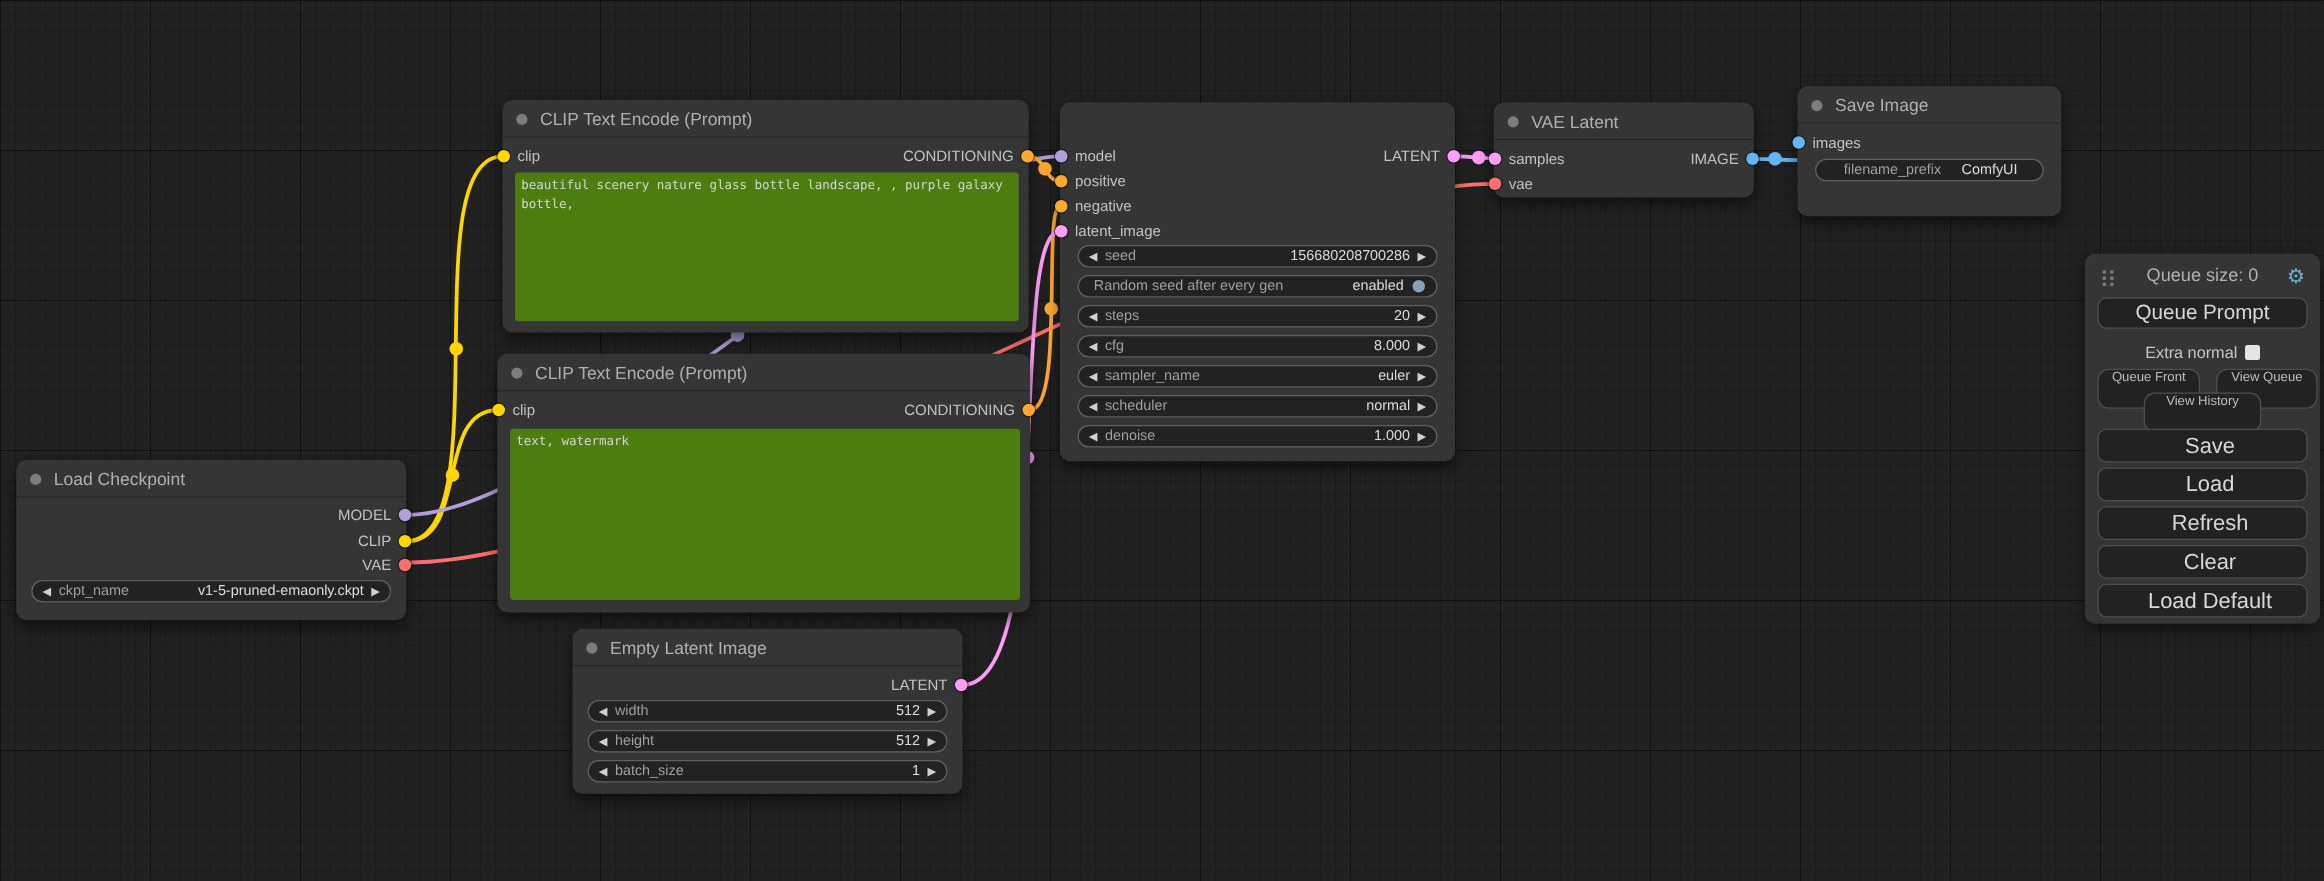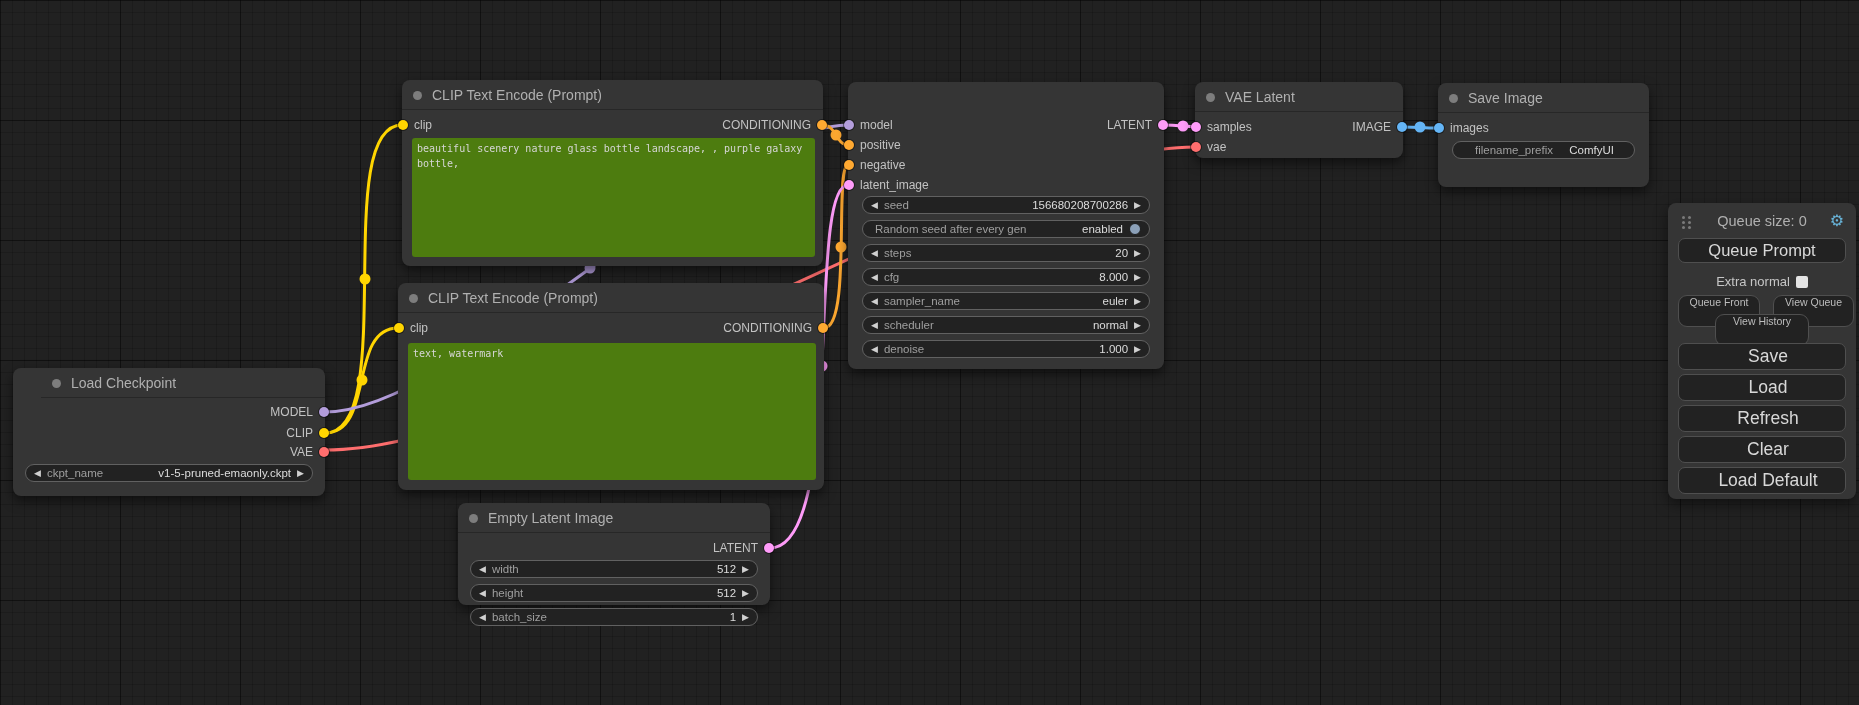--- a/index.html
+++ b/index.html
@@ -122,21 +122,21 @@
   <div class="textarea" style="left:10px; right:8px; top:58px; bottom:9px;">beautiful scenery nature glass bottle landscape, , purple galaxy bottle,</div>
 </div>
 
 <div class="node" style="left:398px; top:283px; width:426px; height:207px;">
   <div class="title"><span class="tdot"></span><span>CLIP Text Encode (Prompt)</span></div>
   <div class="port in" style="top:38px;"><span class="pdot c-clip"></span><span>clip</span></div>
   <div class="port out" style="top:38px;"><span class="pdot c-cond"></span><span>CONDITIONING</span></div>
   <div class="textarea" style="left:10px; right:8px; top:60px; bottom:10px;">text, watermark</div>
 </div>
 
-<div class="node" style="left:13px; top:368px; width:312px; height:128px;padding-left:28px;">
+<div class="node" style="left:13px; top:368px; width:312px; height:128px;">
   <div class="title"><span class="tdot"></span><span>Load Checkpoint</span></div>
   <div class="port out" style="top:37px;"><span class="pdot c-model"></span><span>MODEL</span></div>
   <div class="port out" style="top:58px;"><span class="pdot c-clip"></span><span>CLIP</span></div>
   <div class="port out" style="top:77px;"><span class="pdot c-vae"></span><span>VAE</span></div>
   <div class="widget" style="left:12px; right:12px; top:96px;">
     <span class="arr">◀</span>
     <span class="wl">ckpt_name</span>
     <span class="wv">v1-5-pruned-emaonly.ckpt</span>
     <span class="arr">▶</span>
   </div>
@@ -192,30 +192,30 @@
   </div>
 </div>
 
 <div class="node" style="left:1195px; top:82px; width:208px; height:76px;">
   <div class="title"><span class="tdot"></span><span>VAE Latent</span></div>
   <div class="port in" style="top:38px;"><span class="pdot c-latent"></span><span>samples</span></div>
   <div class="port in" style="top:58px;"><span class="pdot c-vae"></span><span>vae</span></div>
   <div class="port out" style="top:38px;"><span class="pdot c-image"></span><span>IMAGE</span></div>
 </div>
 
-<div class="node" style="left:1438px; top:83px; width:211px; height:104px;">
+<div class="node" style="left:1438px; top:69px; width:211px; height:104px;">
   <div class="title"><span class="tdot"></span><span>Save Image</span></div>
   <div class="port in" style="top:38px;"><span class="pdot c-image"></span><span>images</span></div>
   <div class="widget noarrow" style="left:14px; right:14px; top:58px;">
     <span class="wl" style="margin-left:14px;">filename_prefix</span>
     <span class="wv" style="margin-right:12px;">ComfyUI</span>
   </div>
 </div>
 
-<div class="node" style="left:458px; top:503px; width:312px; height:102px;">
+<div class="node" style="left:458px; top:503px; width:312px; height:132px;">
   <div class="title"><span class="tdot"></span><span>Empty Latent Image</span></div>
   <div class="port out" style="top:38px;"><span class="pdot c-latent"></span><span>LATENT</span></div>
   <div class="widget" style="left:12px; right:12px; top:57px;">
     <span class="arr">◀</span>
     <span class="wl">width</span>
     <span class="wv">512</span>
     <span class="arr">▶</span>
   </div>
   <div class="widget" style="left:12px; right:12px; top:81px;">
     <span class="arr">◀</span>

